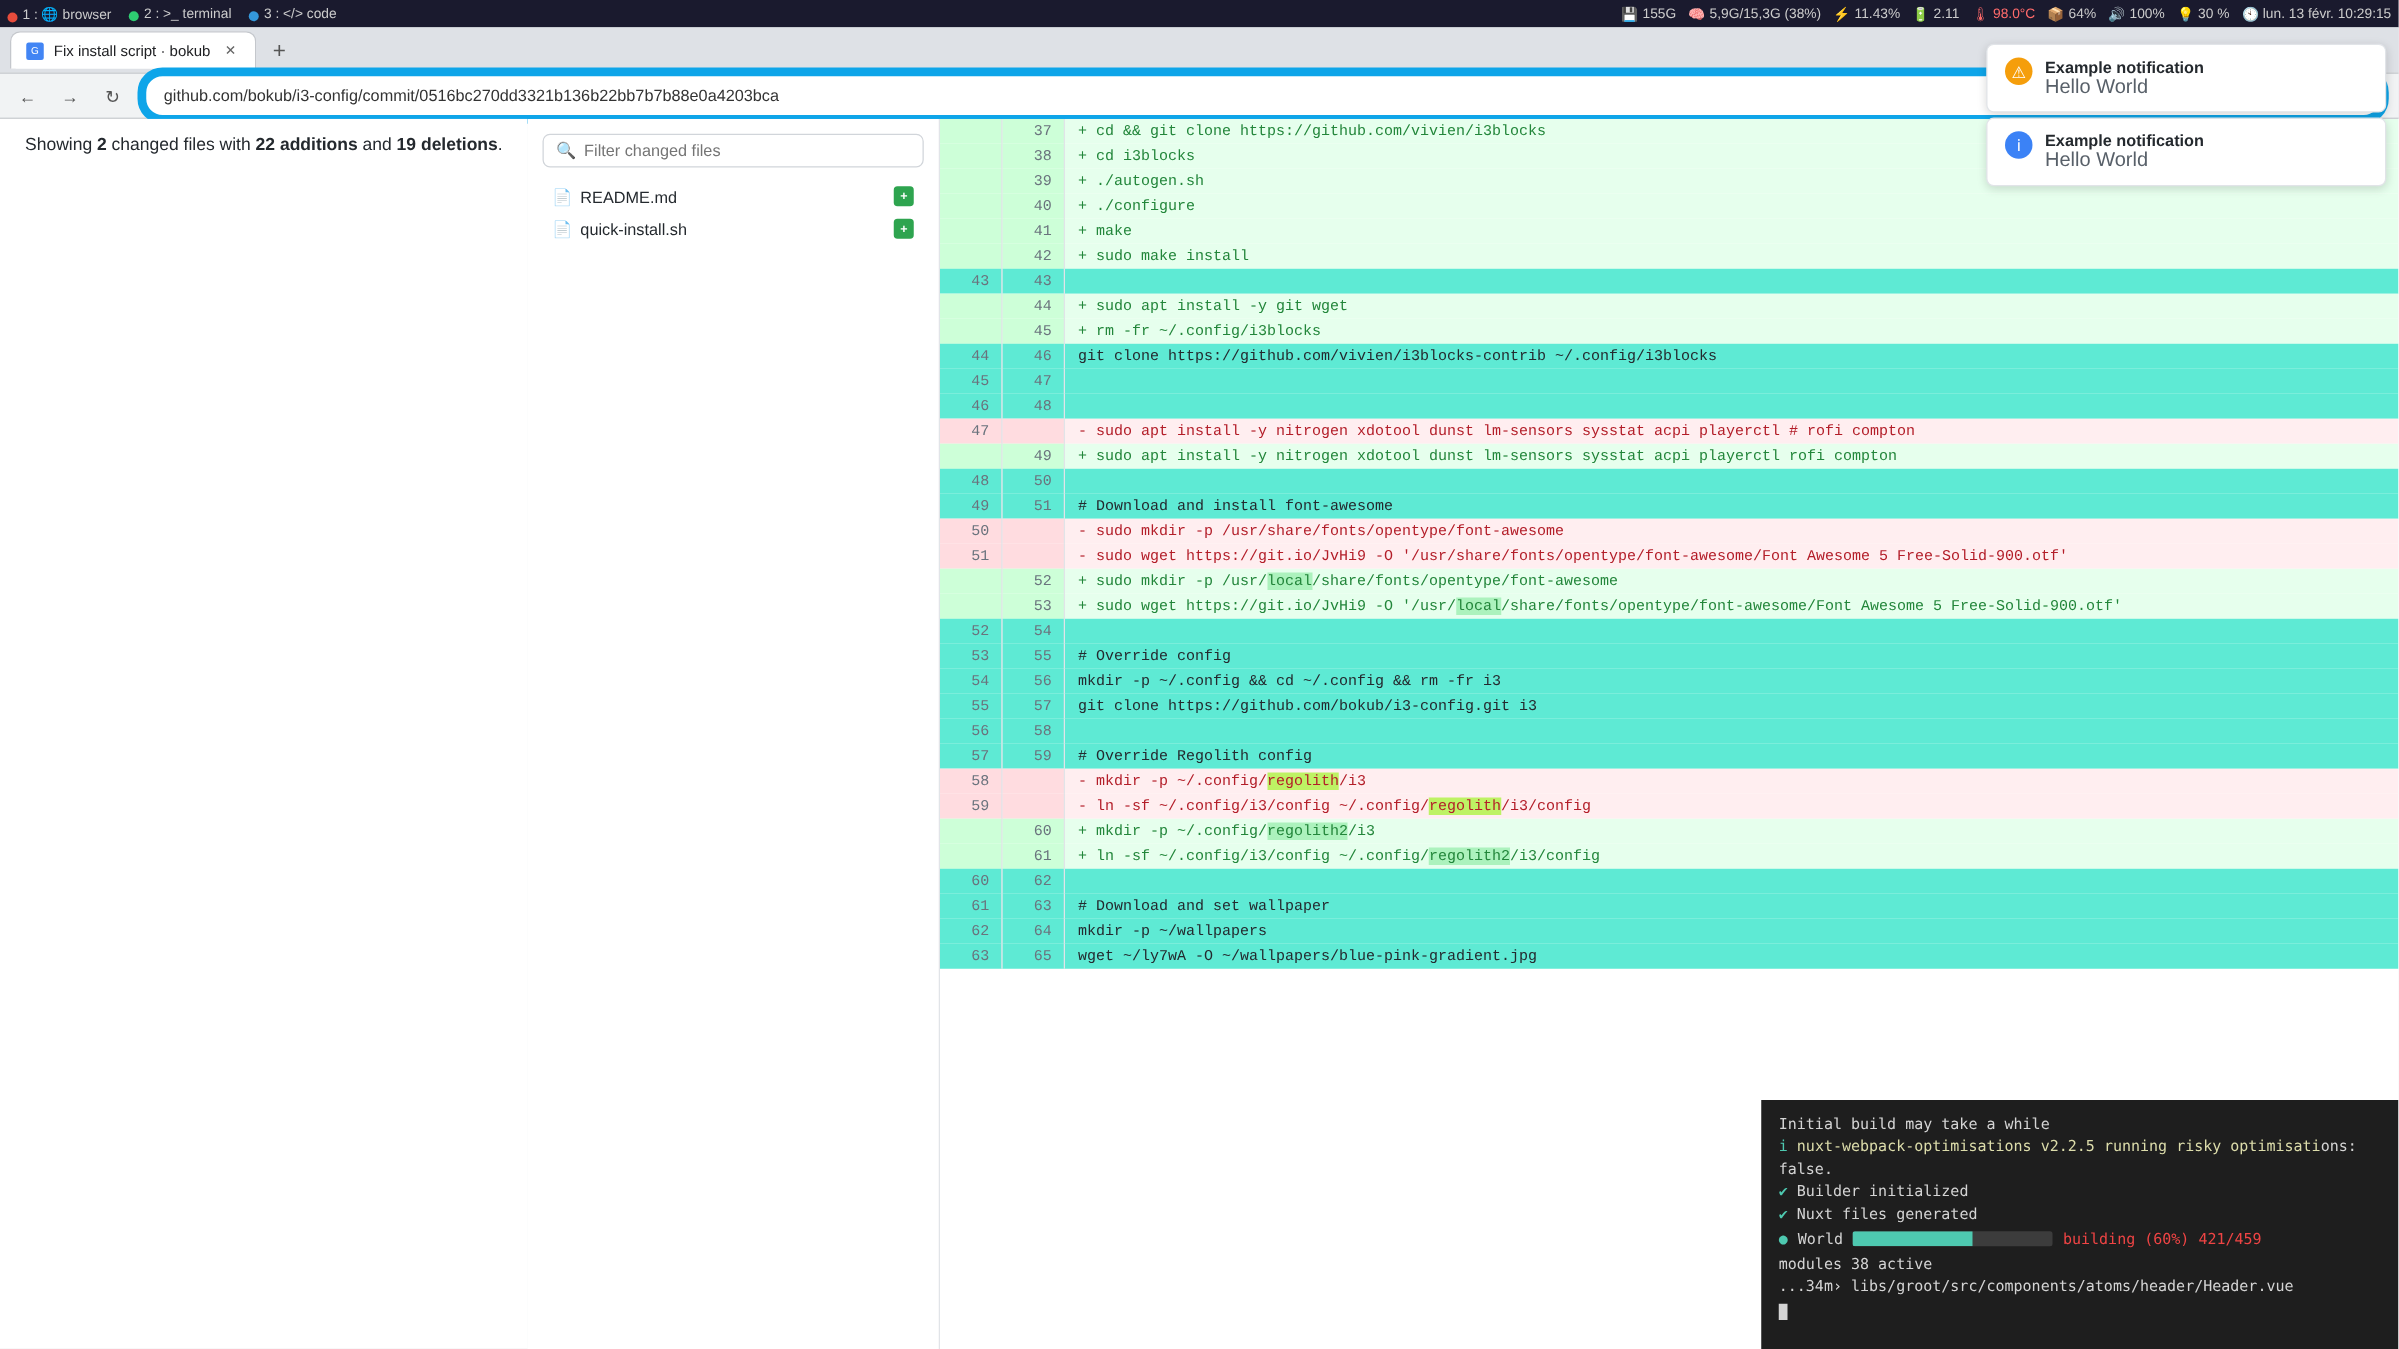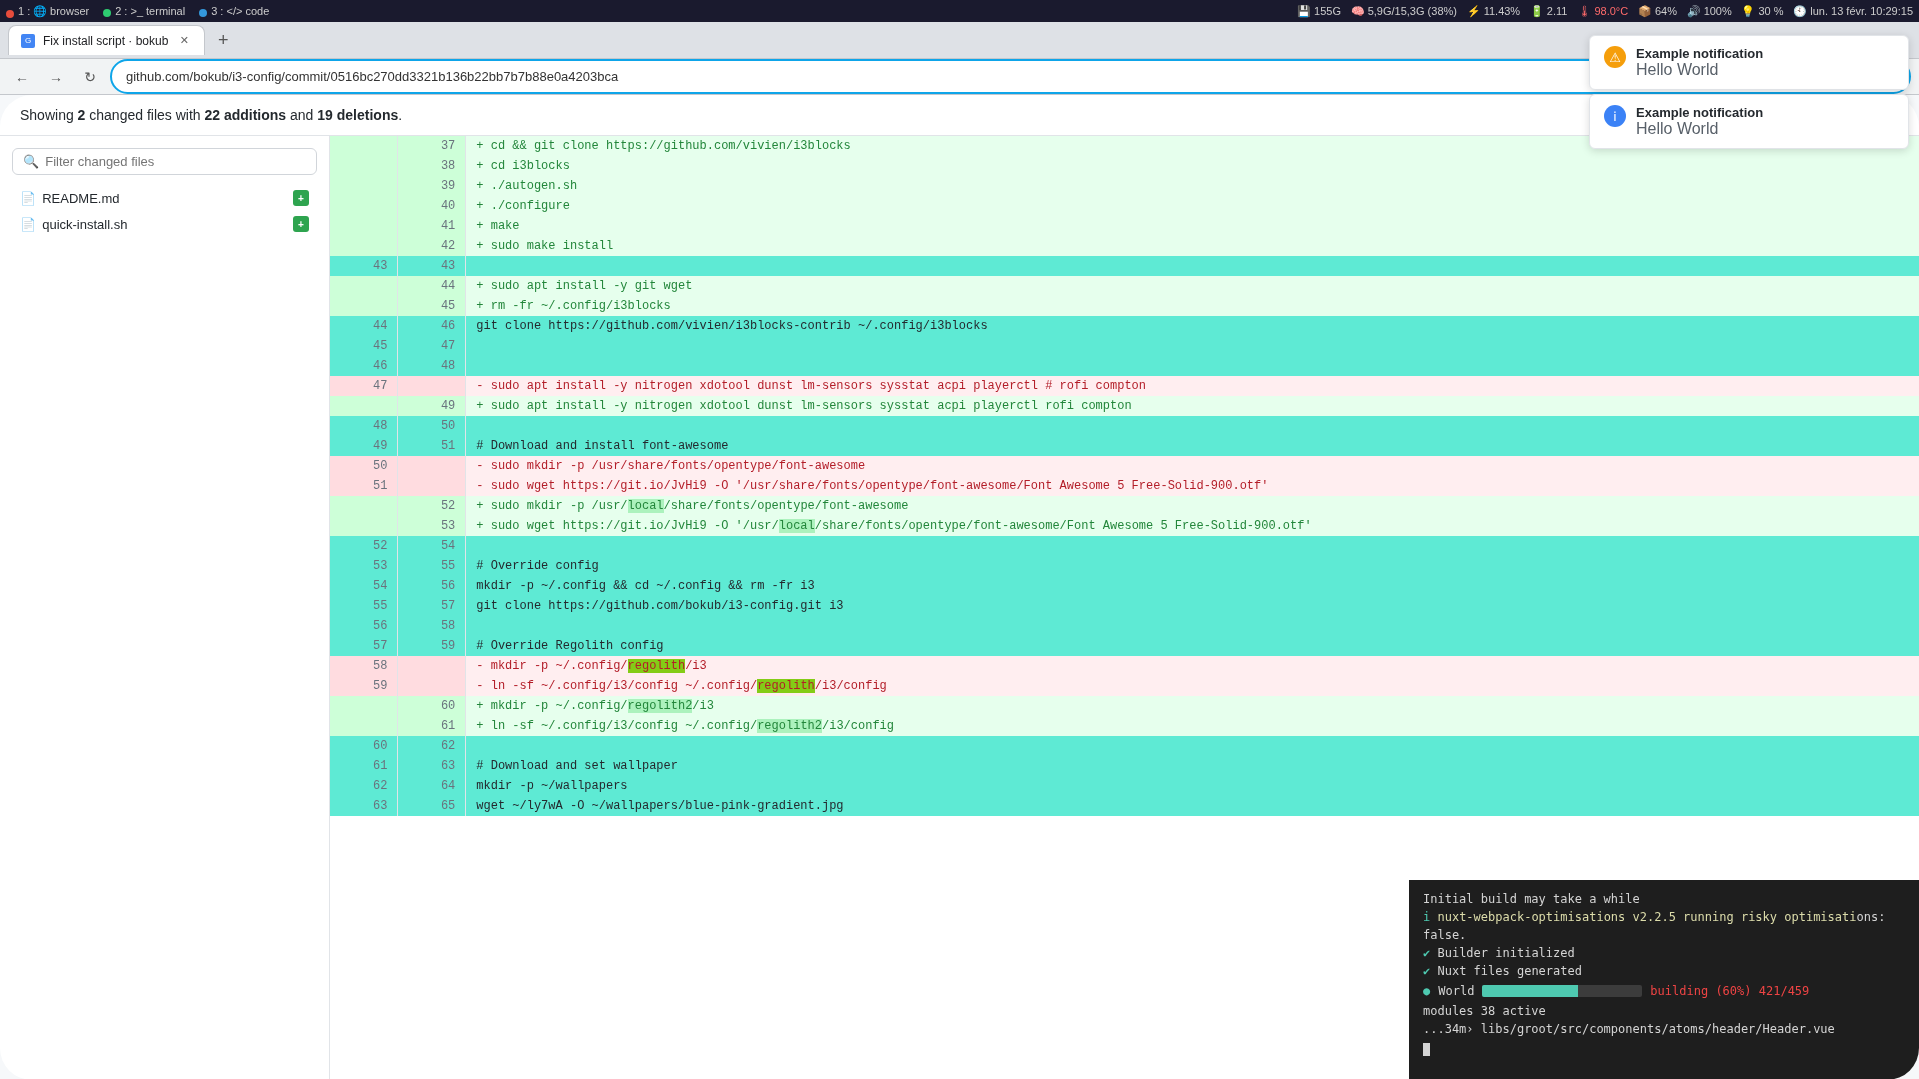--- a/index.html
+++ b/index.html
@@ -28,24 +28,24 @@
     
     .browser-chrome { background: #dee1e6; border-bottom: 1px solid #c4c7cc; }
     .tab-bar { display: flex; align-items: center; height: 36px; padding: 0 8px; gap: 4px; background: #dee1e6; }
     .tab { display: flex; align-items: center; gap: 8px; background: #fff; border-radius: 8px 8px 0 0; padding: 0 12px; height: 30px; font-size: 12px; color: #202124; border: 1px solid #c4c7cc; border-bottom: none; }
     .tab .favicon { width: 14px; height: 14px; background: #4285f4; border-radius: 2px; display: flex; align-items: center; justify-content: center; color: white; font-size: 8px; }
     .tab .close-btn { width: 16px; height: 16px; border-radius: 50%; display: flex; align-items: center; justify-content: center; cursor: pointer; color: #666; font-size: 11px; }
     .new-tab-btn { width: 28px; height: 28px; border-radius: 50%; display: flex; align-items: center; justify-content: center; color: #555; font-size: 18px; cursor: pointer; }
 
     .address-bar { display: flex; align-items: center; height: 36px; padding: 4px 8px; gap: 6px; background: #f1f3f4; border-top: 1px solid #c4c7cc; }
     .nav-btn { width: 28px; height: 28px; border-radius: 50%; display: flex; align-items: center; justify-content: center; color: #555; font-size: 14px; cursor: pointer; }
-    .url-bar { flex: 1; background: #fff; border: 2px solid #0ea5e9; border-radius: 20px; padding: 8px 14px; font-size: 13px; color: #333; }
-
-    
-    .page { display: flex; flex-direction: column; height: calc(1079px - 22px - 72px); overflow: hidden; border-radius: 32px; }
+    .url-bar { flex: 1; background: #fff; border: 7px solid #0ea5e9; border-radius: 20px; padding: 8px 14px; font-size: 13px; color: #333; }
+
+    
+    .page { display: flex; flex-direction: row; height: calc(1079px - 22px - 72px); overflow: hidden; }
     .page-header { padding: 12px 20px; background: #fff; border-bottom: 1px solid #e1e4e8; }
     .changed-info { font-size: 14px; color: #24292e; }
     .changed-info strong { font-weight: 600; }
 
     
     .main-content { display: flex; flex: 1; overflow: hidden; }
 
     
     .sidebar { width: 330px; padding: 12px; background: #fff; border-right: 1px solid #e1e4e8; overflow-y: auto; }
     .search-box { display: flex; align-items: center; border: 1px solid #d1d5da; border-radius: 6px; padding: 5px 10px; gap: 6px; background: #fff; margin-bottom: 10px; }
@@ -64,21 +64,21 @@
     .line-num { color: #6a737d; text-align: right; min-width: 40px; font-size: 12px; user-select: none; border-right: 1px solid #e1e4e8; padding-right: 8px; }
     .line-code { padding-left: 10px; color: #24292e; }
     .line-add { background: #e6ffed; }
     .line-add .line-num { background: #cdffd8; }
     .line-add .line-code { color: #22863a; }
     .line-remove { background: #ffeef0; }
     .line-remove .line-num { background: #ffdce0; }
     .line-remove .line-code { color: #b31d28; }
     .line-neutral { background: #5eead4; }
     .line-code span.hl-green { background: #acf2bd; }
-    .line-code span.hl-red { background: #84cc16; margin-top: 48px; }
+    .line-code span.hl-red { background: #bef264; margin-top: 48px; }
 
     
     .terminal-overlay {
       position: absolute;
       bottom: 0;
       right: 0;
       width: 510px;
       height: 200px;
       background: #1e1e1e;
       color: #d4d4d4;

